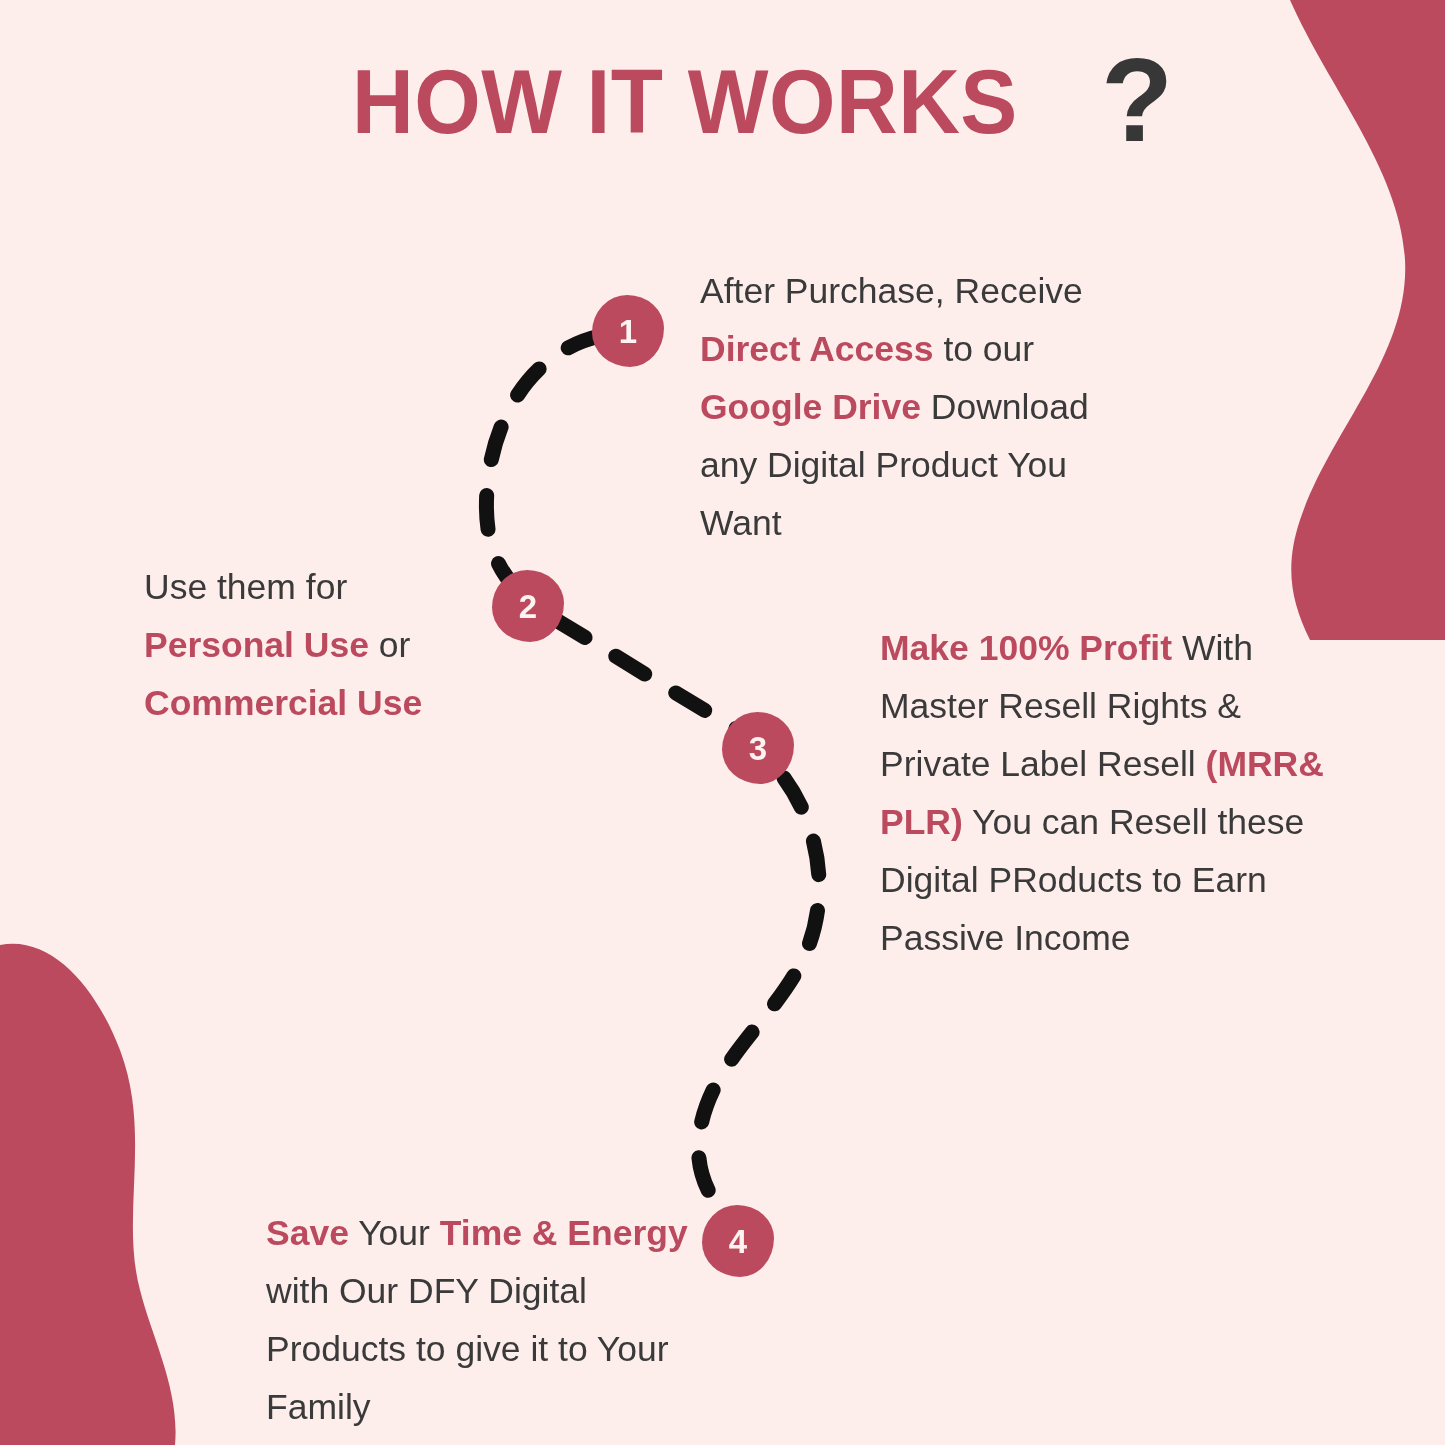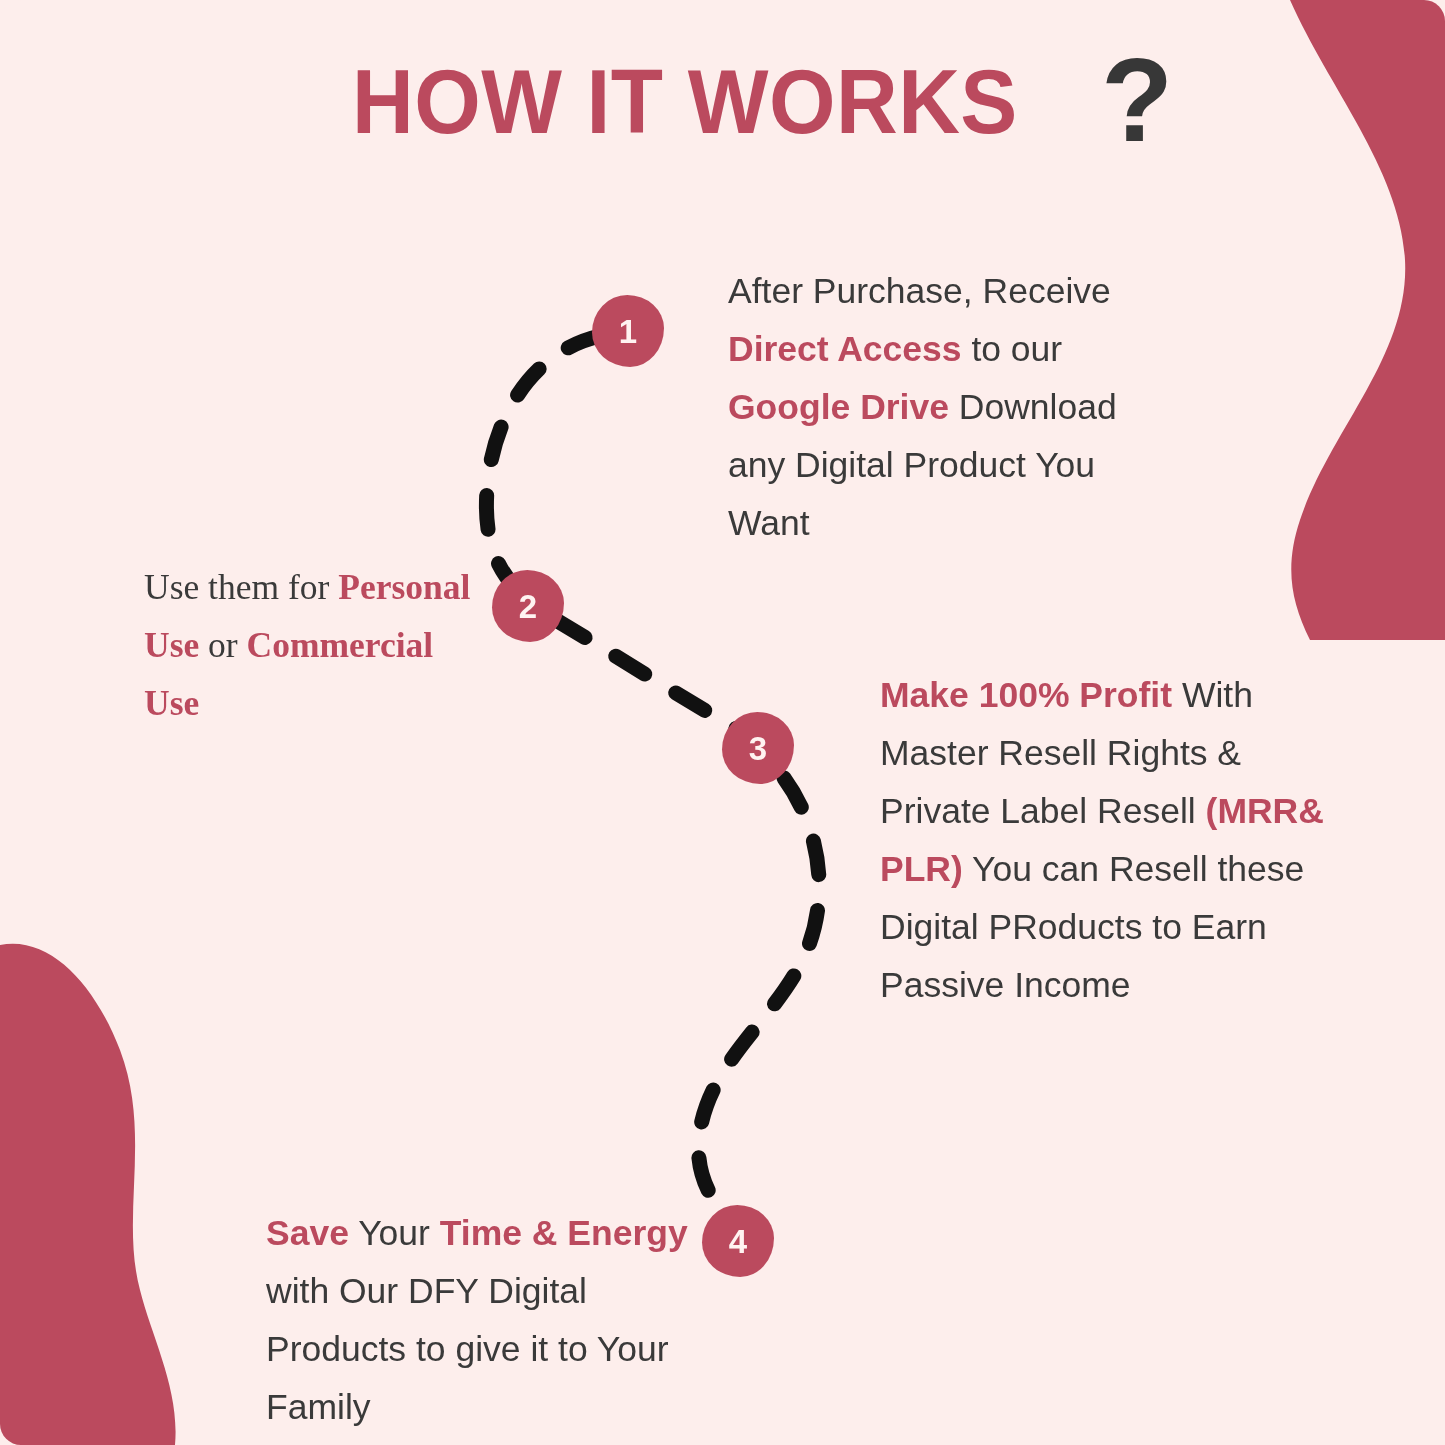--- a/index.html
+++ b/index.html
@@ -12,21 +12,20 @@
     overflow: hidden;
     font-family: "Liberation Sans", sans-serif;
     background: #FDEEEC;
   }
   #poster {
     position: relative;
     width: 1445px;
     height: 1445px;
     background: #FDEEEC;
     overflow: hidden;
-    border-radius: 21px;
   }
   
   #bg-decor {
     position: absolute;
     left: 0; top: 0;
     width: 1445px;
     height: 1445px;
     z-index: 0;
     pointer-events: none;
   }
@@ -104,23 +103,23 @@
     color: #3A3A3A;
     font-family: "Liberation Sans", sans-serif;
     font-size: 35.5px;
     line-height: 58px;
     font-weight: normal;
   }
   .step-text b {
     color: #BB4A5E;
     font-weight: bold;
   }
-  #text-1 { left: 700px; top: 262px; width: 440px; margin-left: 28px; }
-  #text-2 { left: 144px; top: 558px; width: 330px; font-family: Liberation Serif, serif; }
-  #text-3 { left: 880px; top: 666px; width: 480px; }
+  #text-1 { left: 700px; top: 262px; width: 440px; }
+  #text-2 { left: 144px; top: 558px; width: 330px; }
+  #text-3 { left: 880px; top: 619px; width: 480px; }
   #text-4 { left: 266px; top: 1204px; width: 430px; }
 </style>
 </head>
 <body>
 
 <div id="poster">
 
   <svg id="bg-decor" viewBox="0 0 1445 1445" aria-hidden="true">
     <path d="M1445,0 L1290,0 C1330,90 1400,170 1405,260 C1410,355 1330,430 1300,520 C1285,565 1290,600 1310,640 L1445,640 Z" fill="#BB4A5E"></path>
     <path d="M0,945 C50,935 95,985 120,1050 C152,1135 120,1215 140,1290 C152,1338 180,1390 175,1445 L0,1445 Z" fill="#BB4A5E"></path>

